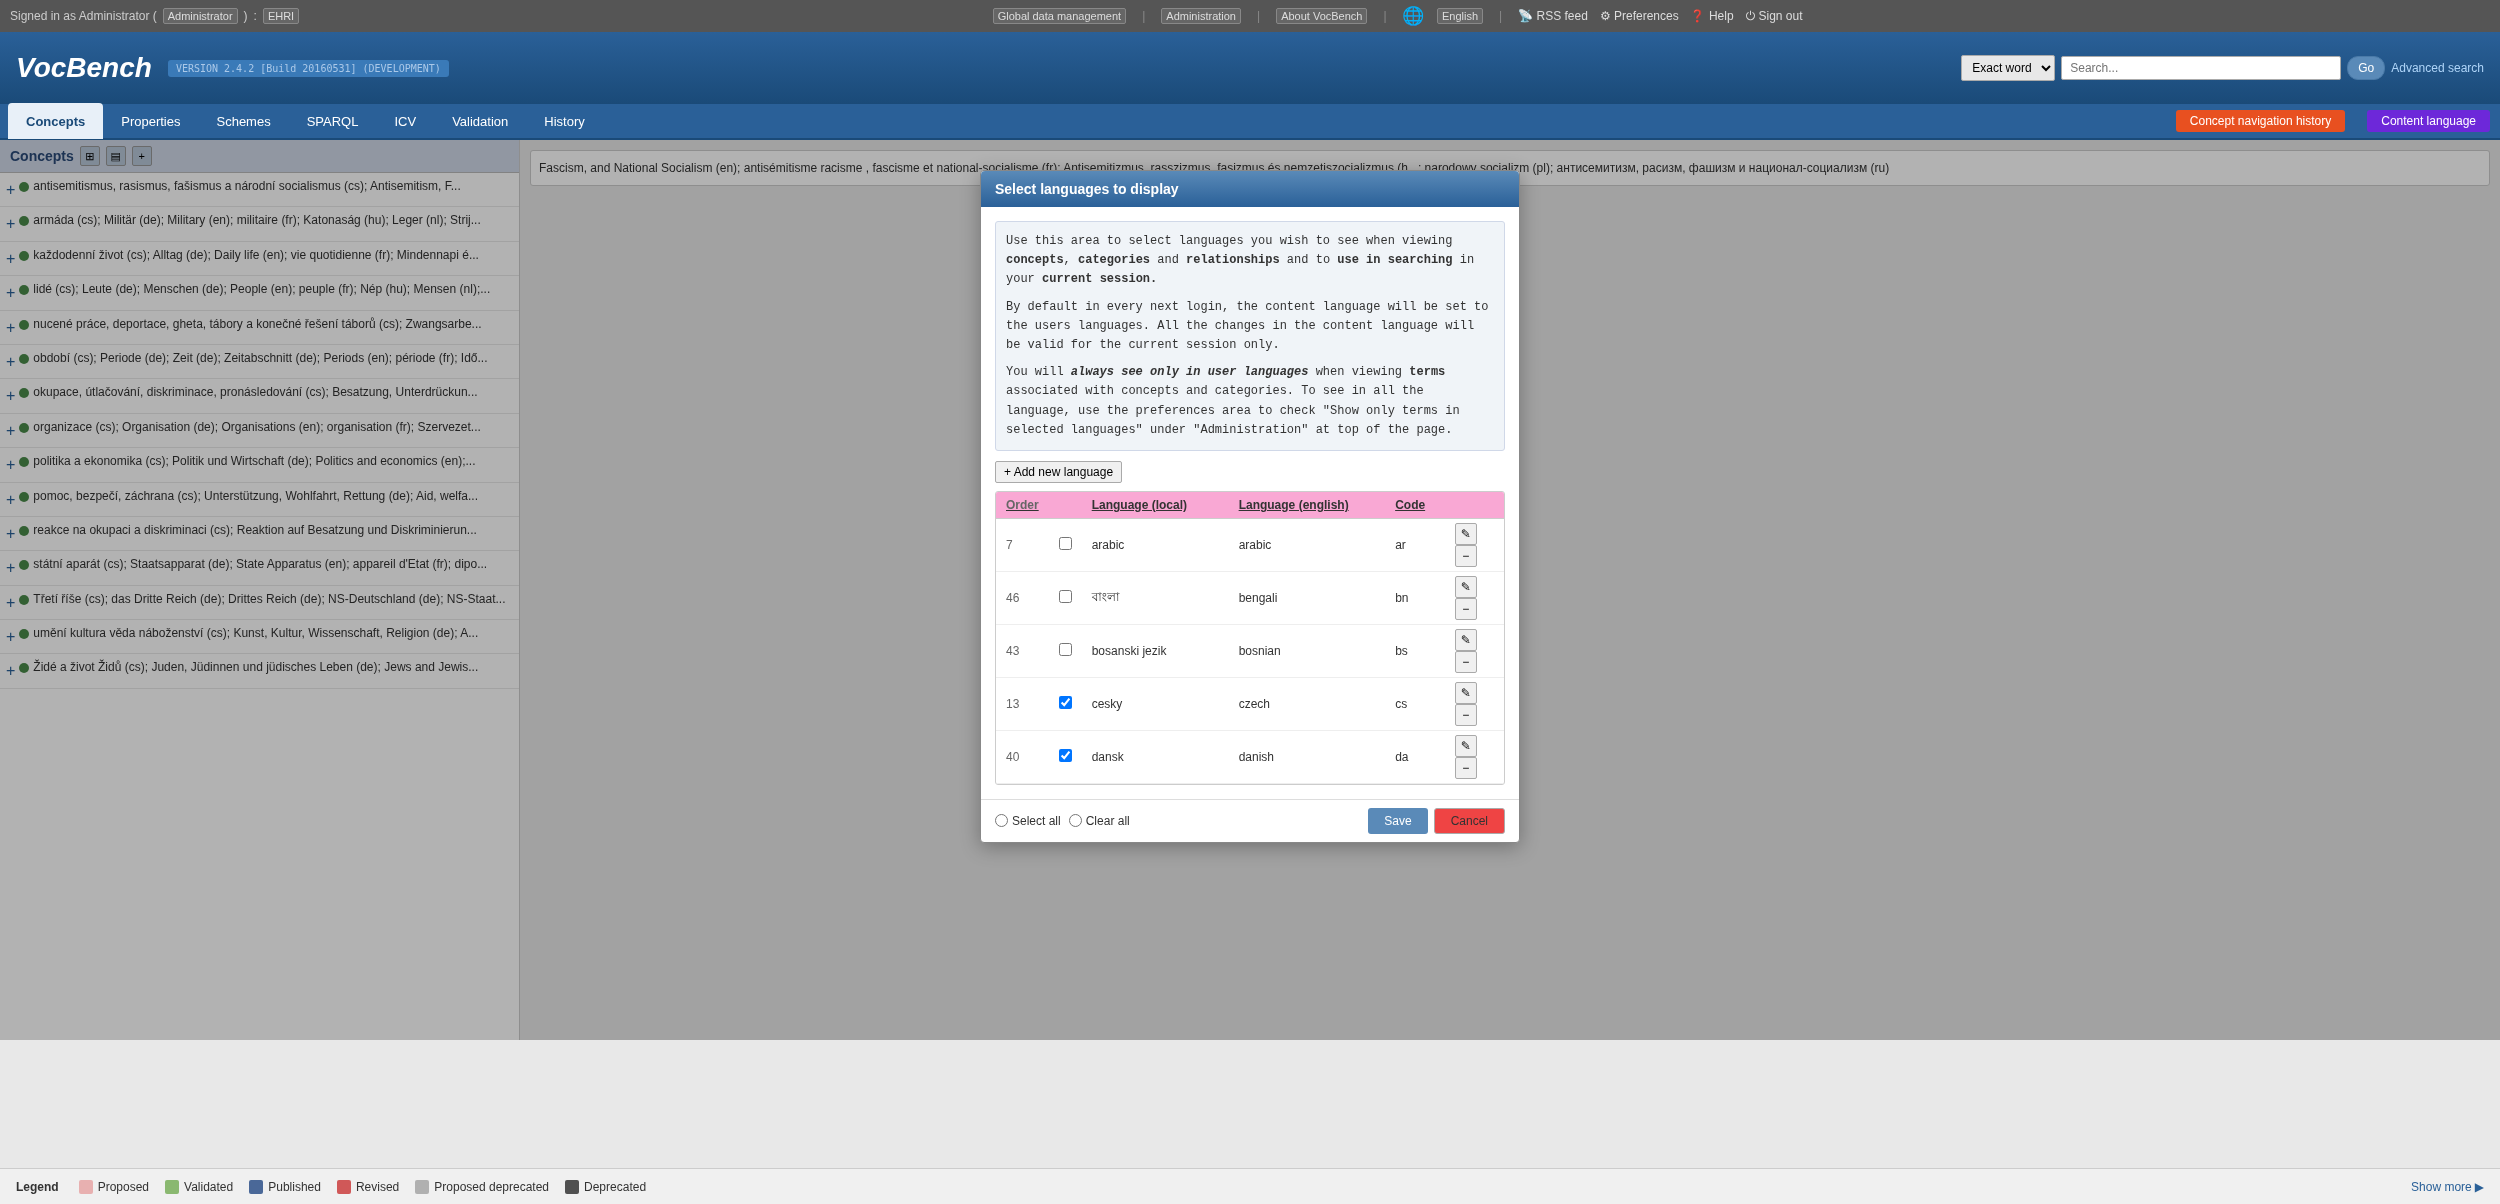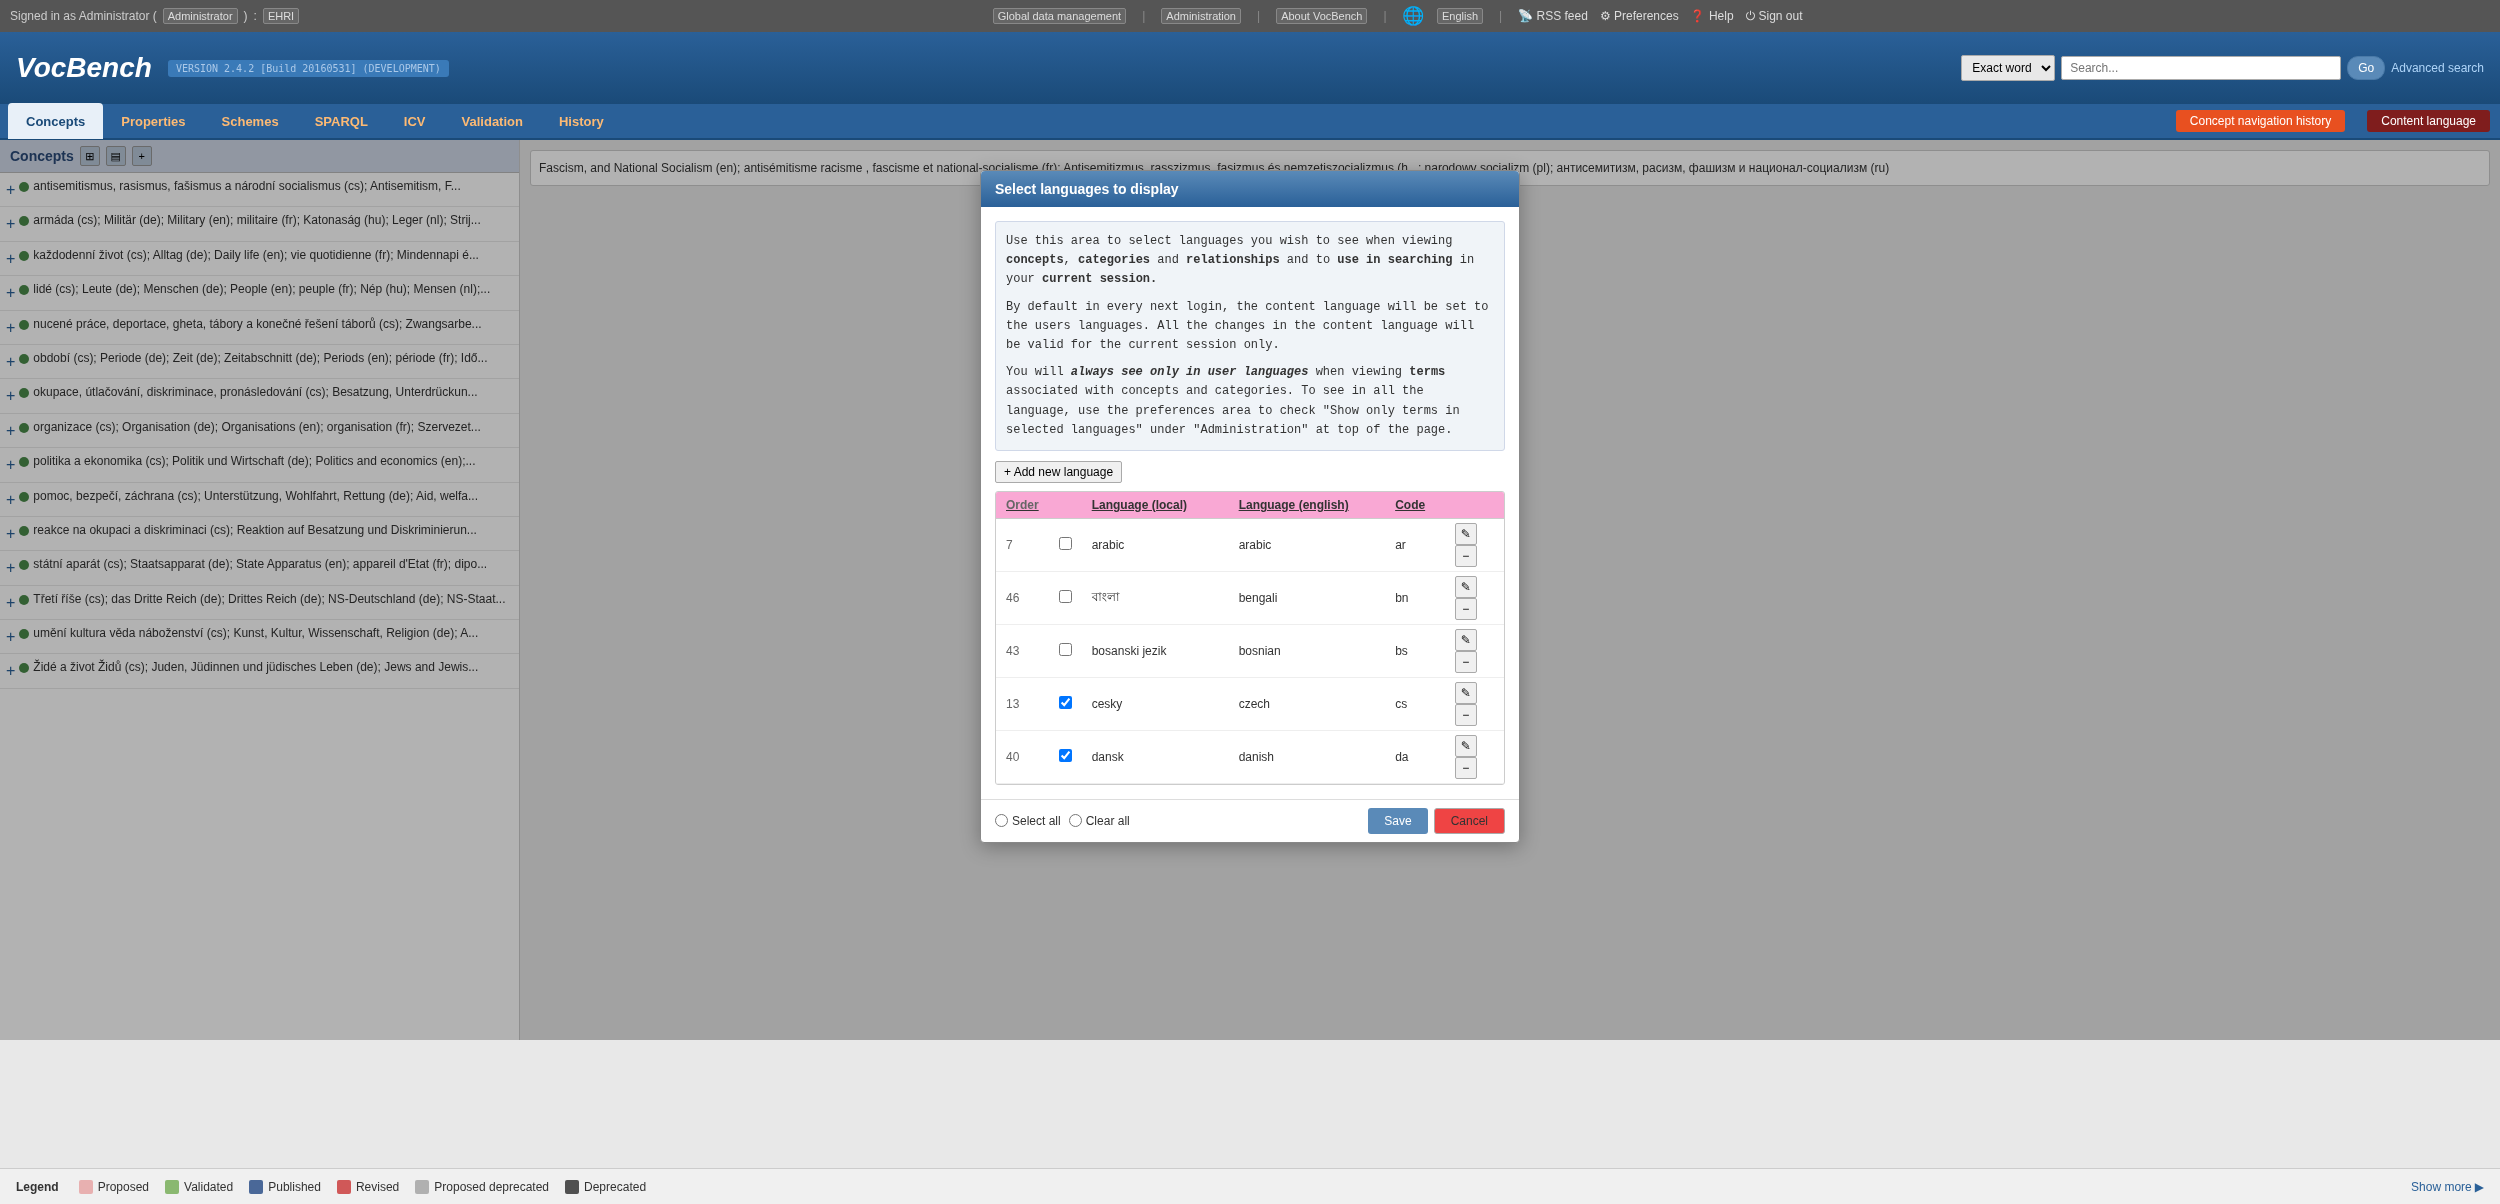--- a/index.html
+++ b/index.html
@@ -91,28 +91,27 @@
     .nav-tabs {
       background: #2a6098;
       display: flex;
       align-items: center;
       padding: 0 0 0 8px;
       height: 36px;
       border-bottom: 2px solid #1a4a78;
     }
     .nav-tab {
       padding: 8px 18px;
-      color: #fdba74;
+      color: #ffffff;
       cursor: pointer;
       font-size: 13px;
       border-radius: 4px 4px 0 0;
       height: 36px;
       display: flex;
       align-items: center;
-      font-weight: bold;
     }
     .nav-tab.active {
       background: #e8f0f8;
       color: #1a4a78;
       font-weight: bold;
     }
     .nav-right {
       margin-left: auto;
       display: flex;
       gap: 22px;
@@ -120,21 +119,21 @@
     }
     .nav-right-btn {
       background: #e85020;
       color: white;
       border: none;
       padding: 4px 14px;
       border-radius: 3px;
       cursor: pointer;
       font-size: 12px;
     }
-    .nav-right-btn.blue { background: #7f1d1d; }
+    .nav-right-btn.blue { background: #6d28d9; }
 
     
     .main-area {
       display: flex;
       background: #e8e8e8;
       min-height: 900px;
       position: relative;
     }
 
     

